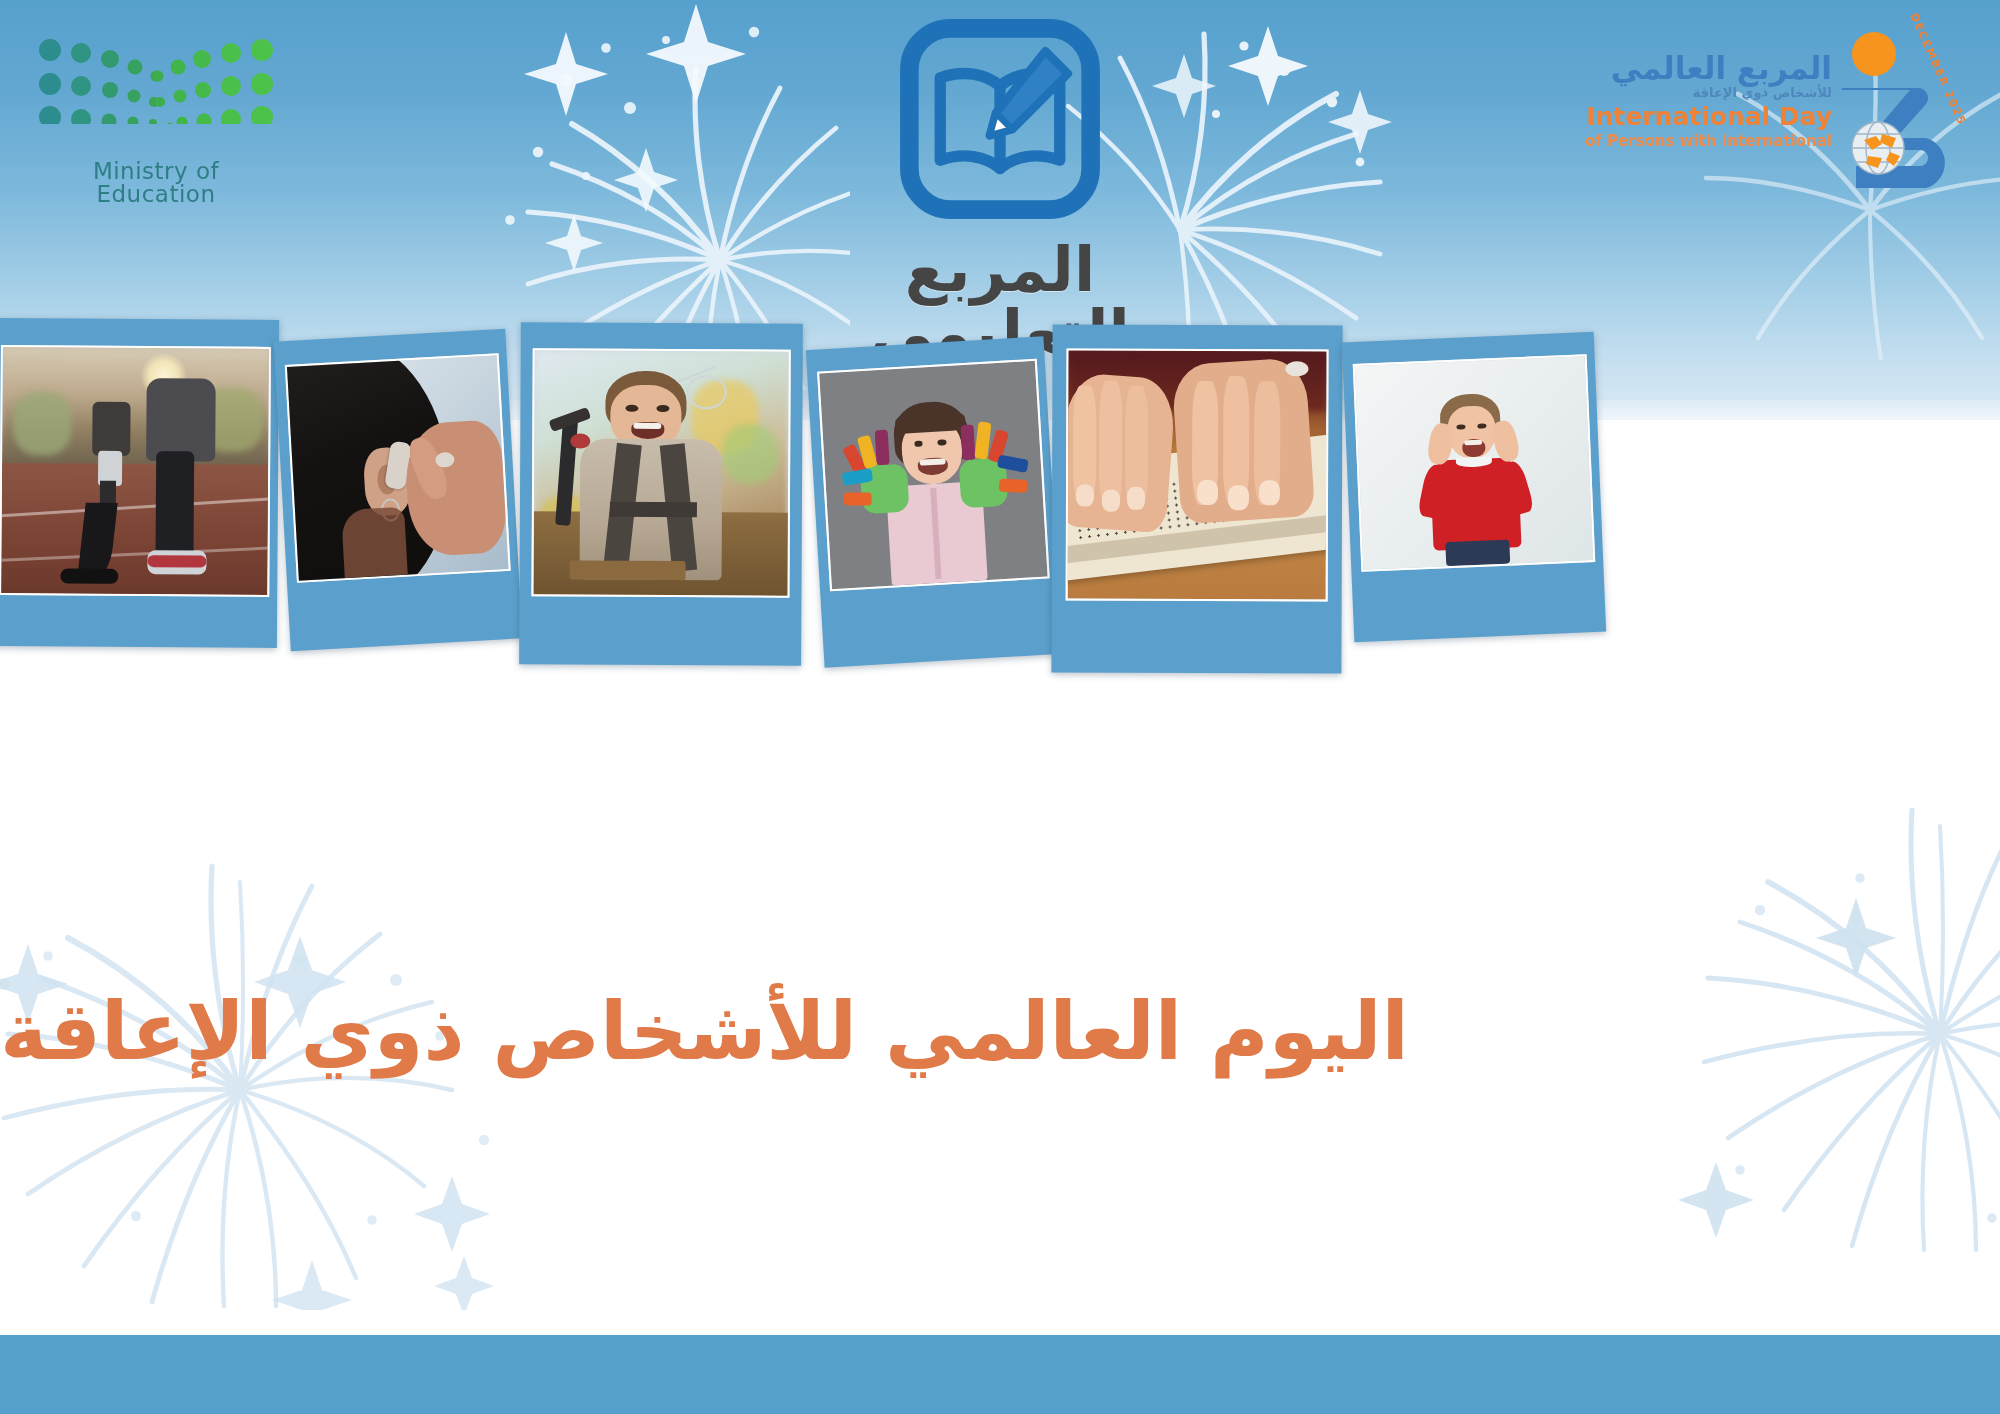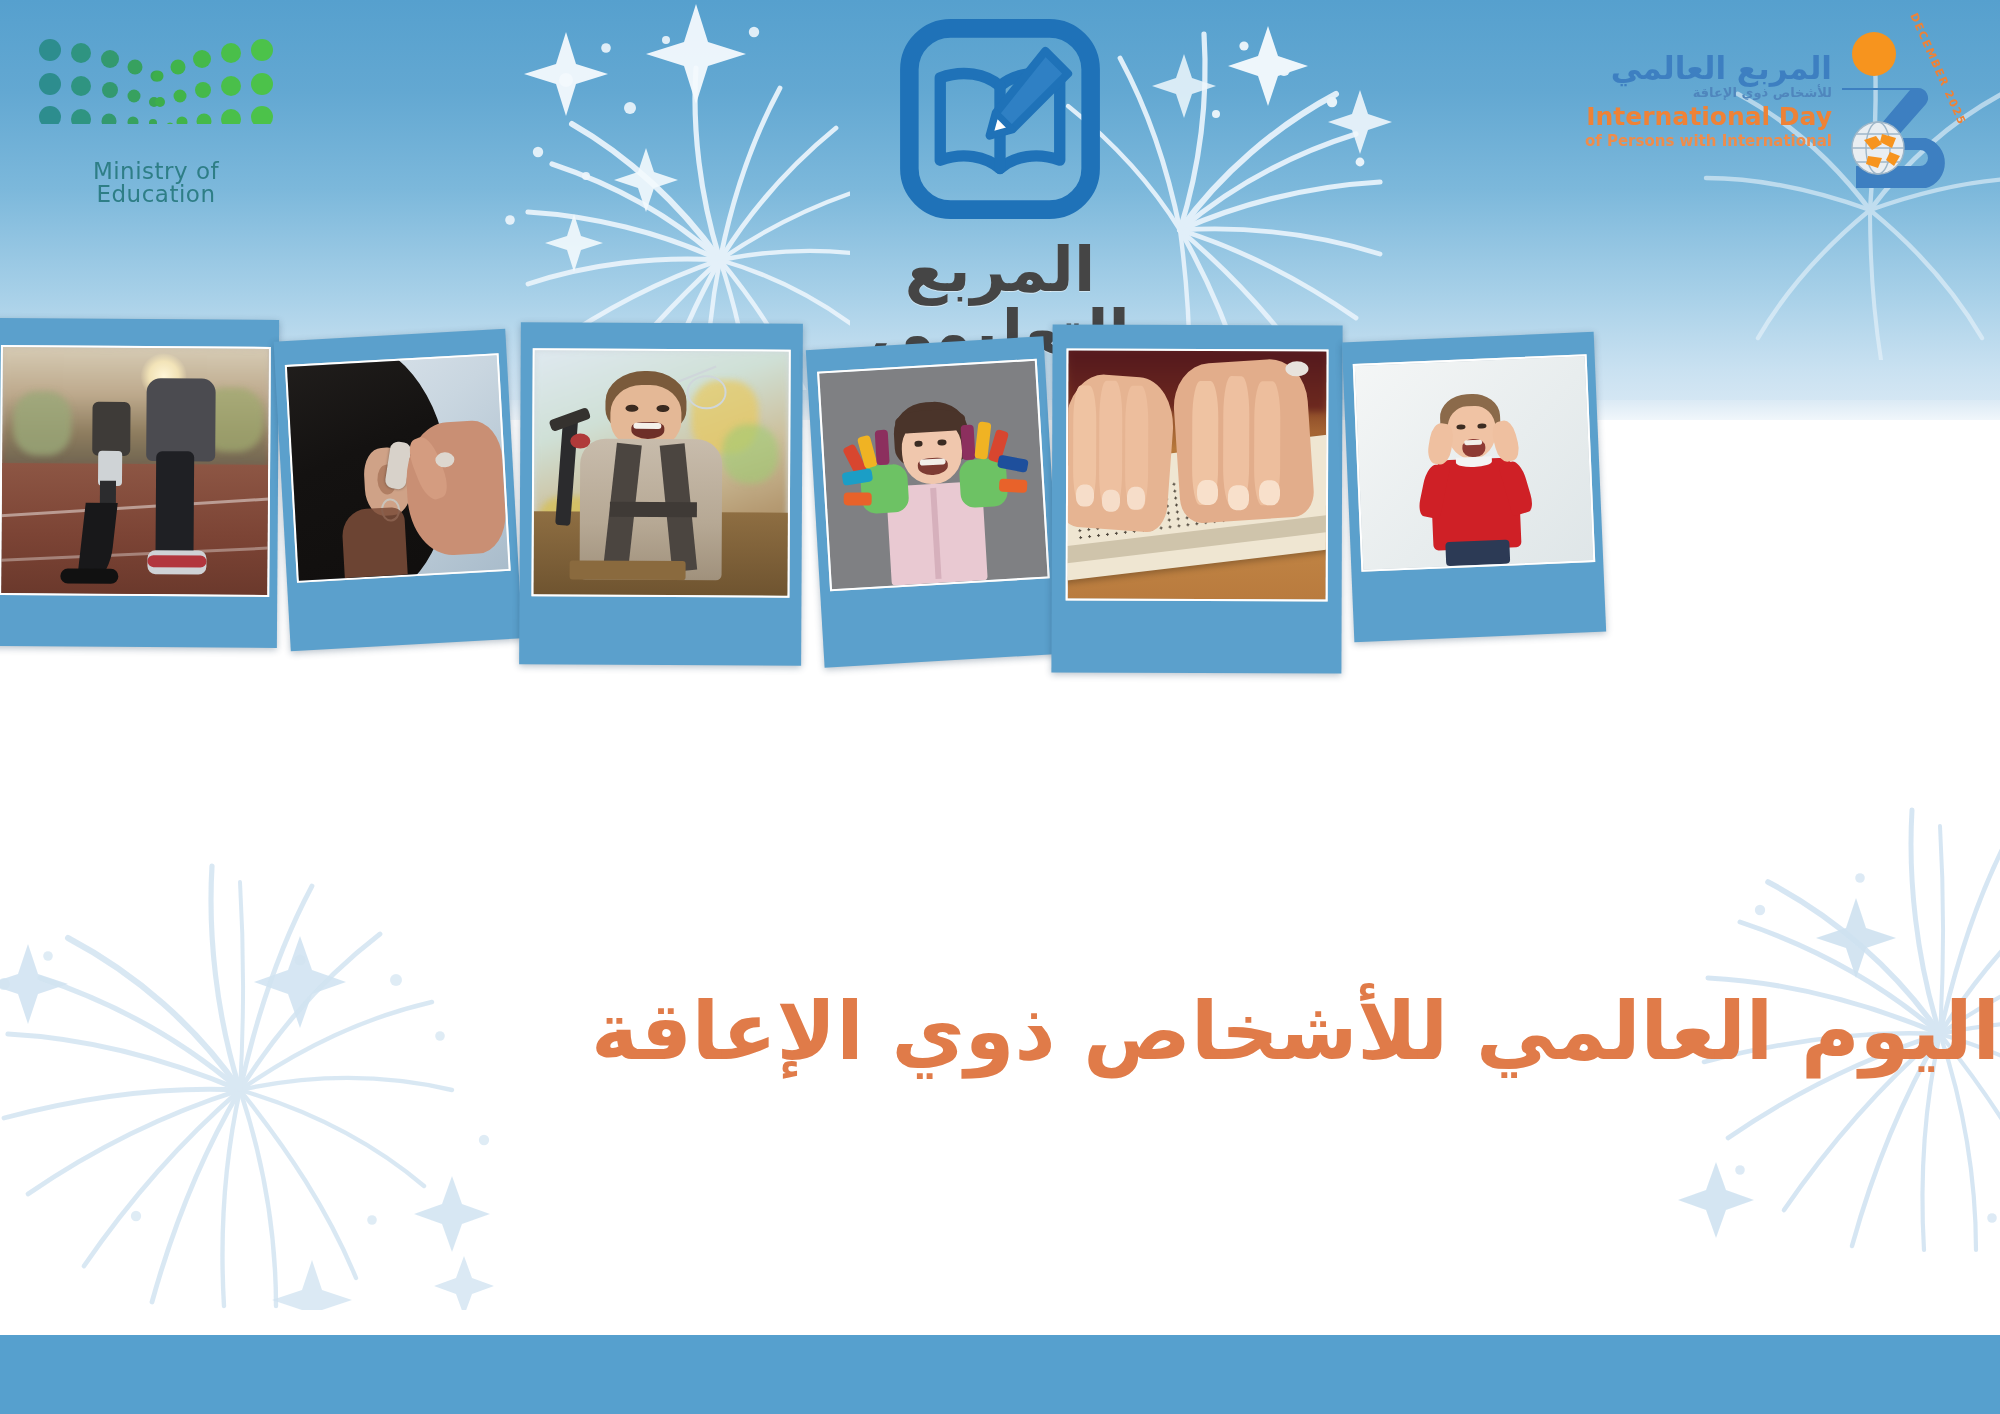--- a/index.html
+++ b/index.html
@@ -75,21 +75,21 @@
   .pol{
     position:absolute;background:#5ba0cc;
     box-shadow:0 2px 7px rgba(20,50,80,.30);
     padding:0;box-sizing:border-box;
   }
   .pol .ph{position:absolute;background:#cfd8dd;overflow:hidden;border:2px solid #ffffff;box-sizing:border-box;}
   .pol .ph > .img{position:absolute;inset:0;}
 
   
   .headline{
-    position:absolute;left:0;top:988px;width:2000px;text-align:right;
+    position:absolute;left:0;top:988px;width:2000px;text-align:left;
     color:#e07b49;direction:rtl;font-size:80px;font-weight:700;line-height:1.1;
     font-family:"DejaVu Sans","Liberation Sans",sans-serif;
   }
   .blur{filter:blur(3px);}
 </style>
 </head>
 <body>
 
 <div id="poster">
 

